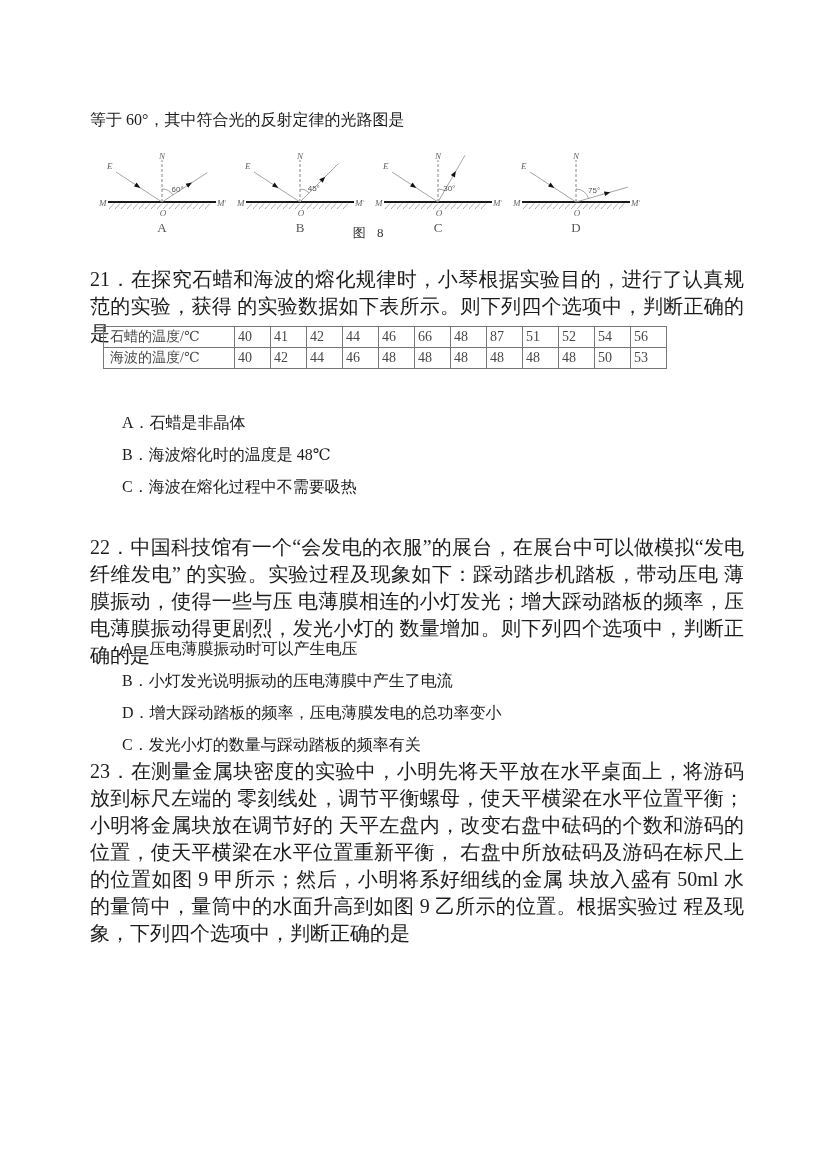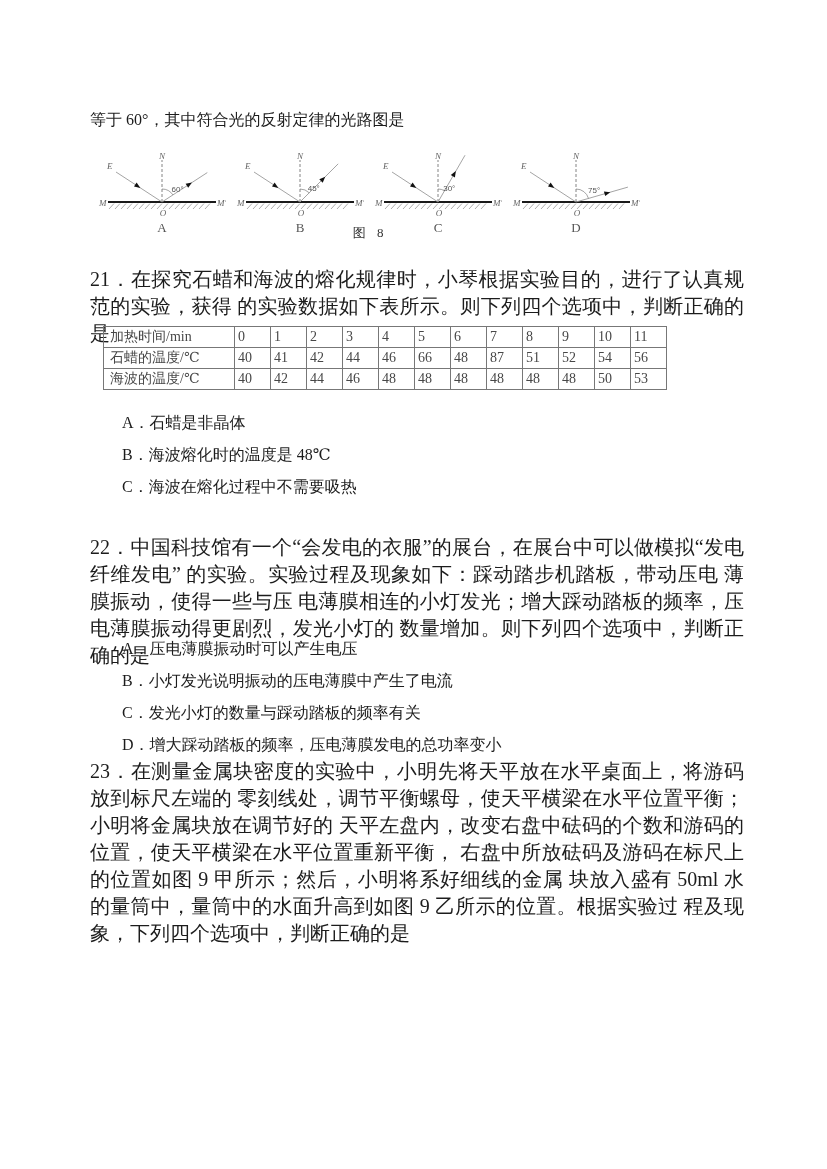--- a/index.html
+++ b/index.html
@@ -190,35 +190,20 @@
         <text x="76.0" y="43.0" class="dangle">75°</text>
       </svg>
     </div>
   <p class="fig-caption">图 8</p>
 
   <p class="stem q21stem">21．在探究石蜡和海波的熔化规律时，小琴根据实验目的，进行了认真规范的实验，获得 的实验数据如下表所示。则下列四个选项中，判断正确的是</p>
 
   <table class="data-table">
     <tbody>
         <tr>
-          <td class="rowhead">加热时间/min</td>
-          <td>0</td>
-          <td>1</td>
-          <td>2</td>
-          <td>3</td>
-          <td>4</td>
-          <td>5</td>
-          <td>6</td>
-          <td>7</td>
-          <td>8</td>
-          <td>9</td>
-          <td>10</td>
-          <td>11</td>
-        </tr>
-        <tr>
           <td class="rowhead">石蜡的温度/℃</td>
           <td>40</td>
           <td>41</td>
           <td>42</td>
           <td>44</td>
           <td>46</td>
           <td>66</td>
           <td>48</td>
           <td>87</td>
           <td>51</td>
@@ -248,19 +233,19 @@
       <div class="option-line">A．石蜡是非晶体</div>
       <div class="option-line">B．海波熔化时的温度是 48℃</div>
       <div class="option-line">C．海波在熔化过程中不需要吸热</div>
     </div>
 
   <p class="stem q22stem">22．中国科技馆有一个“会发电的衣服”的展台，在展台中可以做模拟“发电纤维发电”  的实验。实验过程及现象如下：踩动踏步机踏板，带动压电 薄膜振动，使得一些与压    电薄膜相连的小灯发光；增大踩动踏板的频率，压电薄膜振动得更剧烈，发光小灯的 数量增加。则下列四个选项中，判断正确的是</p>
 
   <div class="options q22opts">
       <div class="option-line">A．压电薄膜振动时可以产生电压</div>
       <div class="option-line">B．小灯发光说明振动的压电薄膜中产生了电流</div>
+      <div class="option-line">D．增大踩动踏板的频率，压电薄膜发电的总功率变小</div>
       <div class="option-line">C．发光小灯的数量与踩动踏板的频率有关</div>
-      <div class="option-line">D．增大踩动踏板的频率，压电薄膜发电的总功率变小</div>
     </div>
 
   <p class="stem q23stem">23．在测量金属块密度的实验中，小明先将天平放在水平桌面上，将游码放到标尺左端的 零刻线处，调节平衡螺母，使天平横梁在水平位置平衡；小明将金属块放在调节好的 天平左盘内，改变右盘中砝码的个数和游码的位置，使天平横梁在水平位置重新平衡，  右盘中所放砝码及游码在标尺上的位置如图 9 甲所示；然后，小明将系好细线的金属 块放入盛有 50ml 水的量筒中，量筒中的水面升高到如图 9 乙所示的位置。根据实验过 程及现象，下列四个选项中，判断正确的是</p>
 
 </div>
 
 </body></html>

